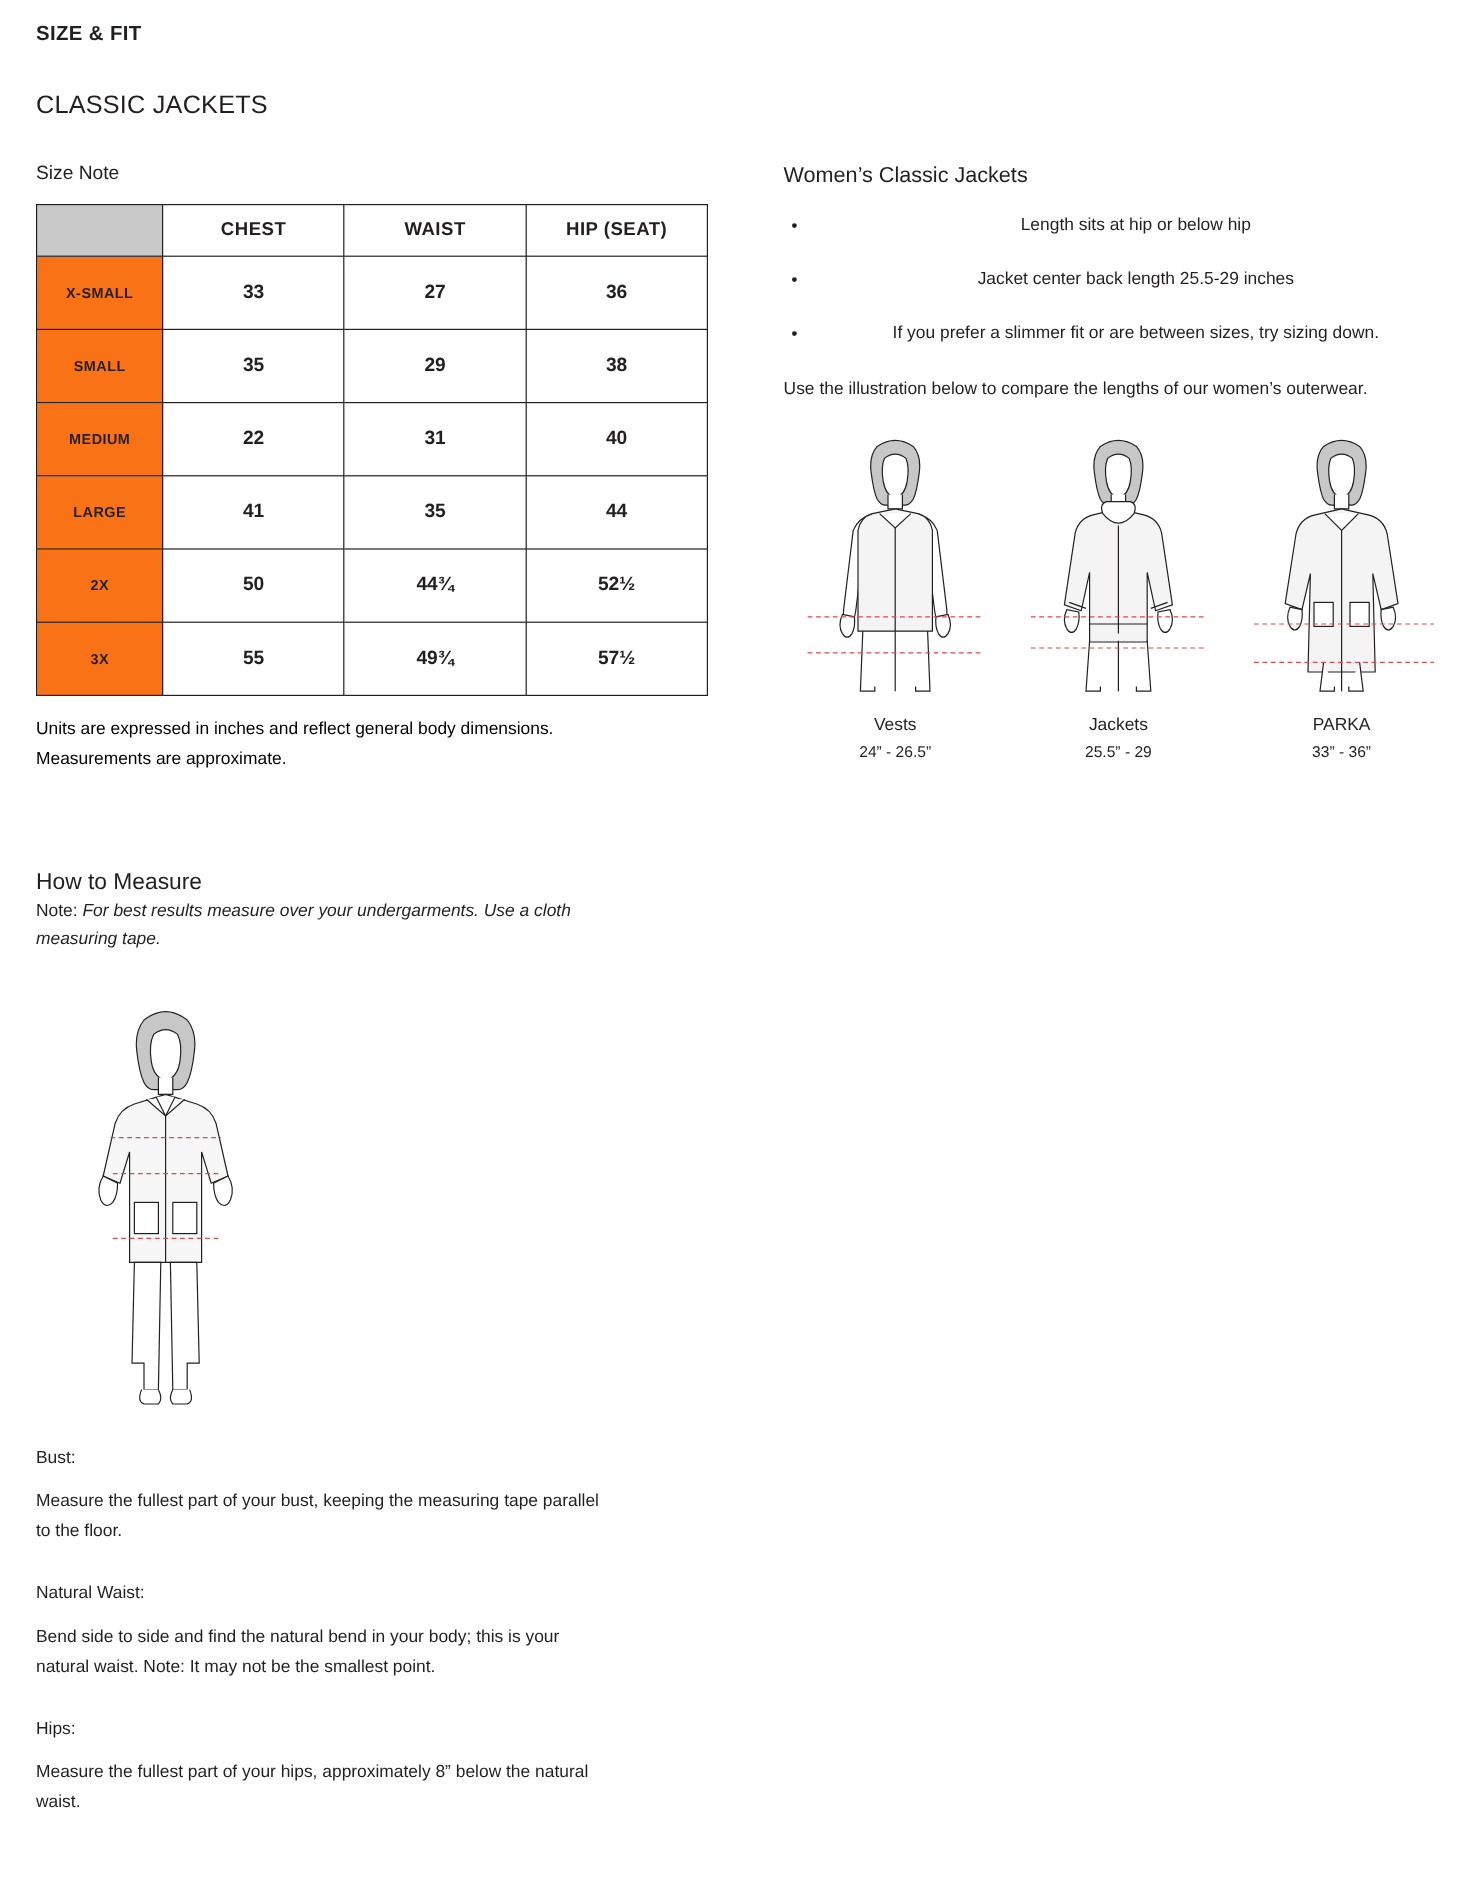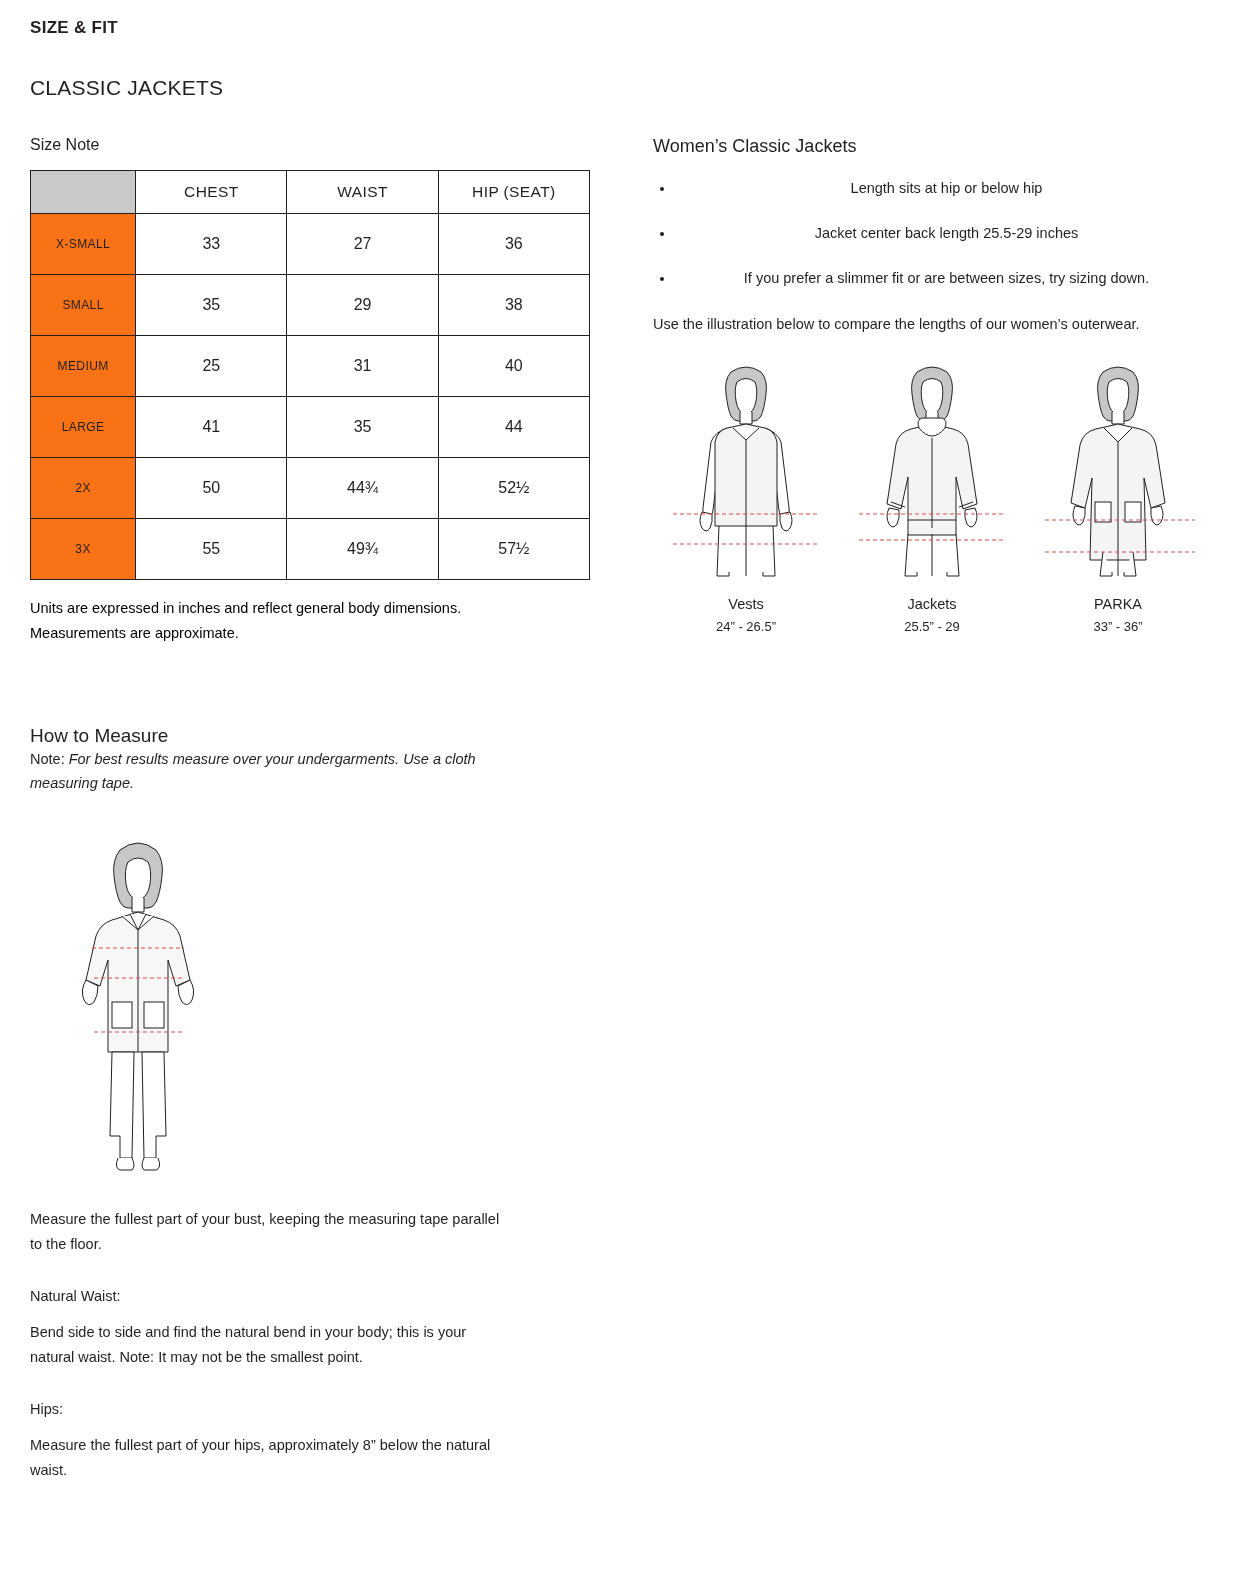--- a/index.html
+++ b/index.html
@@ -49,21 +49,21 @@
     border-collapse: collapse;
     width: 560px;
     table-layout: fixed;
   }
   table.size-chart td, table.size-chart th {
     border: 1px solid #231f20;
     height: 61px;
     text-align: center;
     vertical-align: middle;
     font-size: 16px;
-    font-weight: normal;
+    font-weight: bold;
   }
   table.size-chart th {
     font-size: 15.5px;
     letter-spacing: 0.4px;
   }
   table.size-chart .corner {
     background: #c9c9c9;
     border-top: 1px solid #231f20;
     border-left: 1px solid #231f20;
     height: 43px;
@@ -193,21 +193,21 @@
             <td>36</td>
           </tr>
           <tr>
             <td class="rowlabel">SMALL</td>
             <td>35</td>
             <td>29</td>
             <td>38</td>
           </tr>
           <tr>
             <td class="rowlabel">MEDIUM</td>
-            <td>25</td>
+            <td>22</td>
             <td>31</td>
             <td>40</td>
           </tr>
           <tr>
             <td class="rowlabel">LARGE</td>
             <td>41</td>
             <td>35</td>
             <td>44</td>
           </tr>
           <tr>
@@ -268,20 +268,21 @@
 
           <g stroke="#d94a4a" stroke-width="1" stroke-dasharray="4 3">
             <line x1="44" y1="116" x2="136" y2="116"></line>
             <line x1="46" y1="146" x2="134" y2="146"></line>
             <line x1="46" y1="200" x2="134" y2="200"></line>
           </g>
         </svg>
       </div>
 
       <div class="measure-block">
+        <p class="measure-term">Bust:</p>
         <p class="measure-desc">Measure the fullest part of your bust, keeping the measuring tape parallel to the floor.</p>
       </div>
 
       <div class="measure-block">
         <p class="measure-term">Natural Waist:</p>
         <p class="measure-desc">Bend side to side and find the natural bend in your body; this is your natural waist. Note: It may not be the smallest point.</p>
       </div>
 
       <div class="measure-block">
         <p class="measure-term">Hips:</p>

